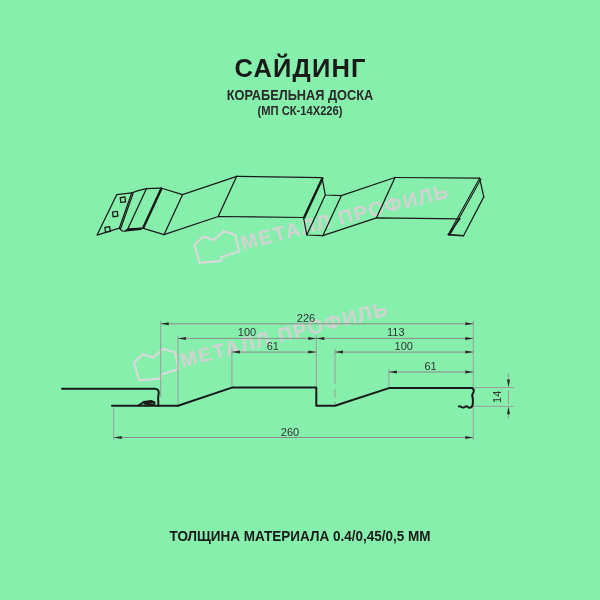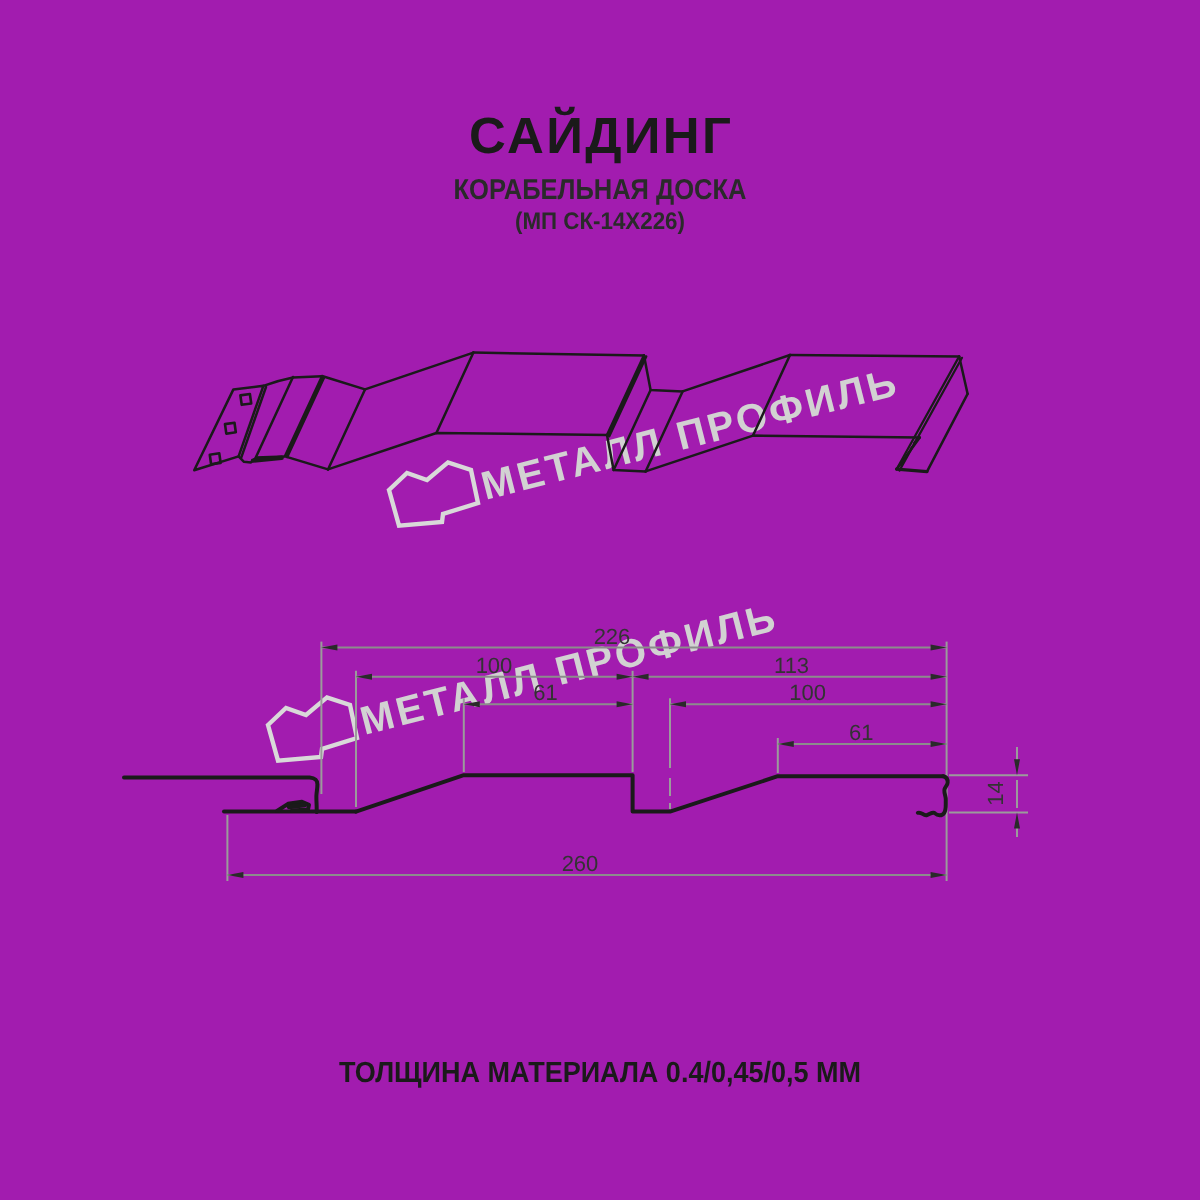--- a/index.html
+++ b/index.html
@@ -1,16 +1,16 @@
 <!DOCTYPE html>
 <html><head>
 <meta charset="utf-8">
 <style>
   html,body{margin:0;padding:0;background:#ffffff;}
-  #page{width:600px;height:600px;position:relative;background:#a21caf;overflow:hidden;}
+  #page{width:600px;height:600px;position:relative;background:#86efac;overflow:hidden;}
   svg{position:absolute;left:0;top:0;}
   text{font-family:"Liberation Sans", sans-serif;}
 </style>
 </head>
 <body>
 <div id="page">
 <svg width="600" height="600" viewBox="0 0 600 600">
 
   <text x="300" y="76.5" font-size="25.5" font-weight="bold" fill="#1a1a1a" text-anchor="middle" textLength="131" lengthAdjust="spacing">САЙДИНГ</text>
 

